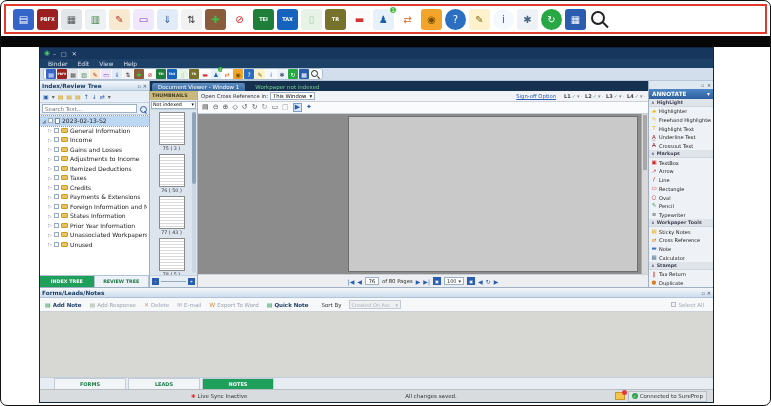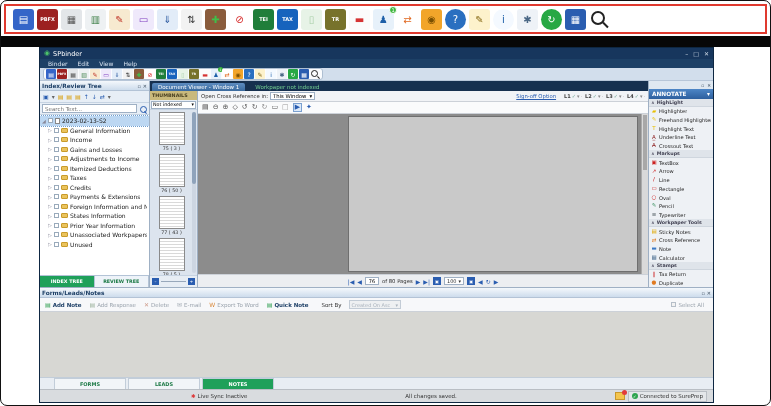--- a/index.html
+++ b/index.html
@@ -250,21 +250,20 @@
         <i style="font-style:normal"></i>
       </span>
     </div>
 
   <div class="band"></div>
 
   <div class="win">
 
     <div class="tbar">
       <span class="ticon">◉</span>
-      <span class="ttl">SPbinder</span>
       <span class="wctl">
 
       <span>–</span>
           <span>□</span>
           <span>✕</span>
         </span>
     </div>
 
     <div class="mbar">
 

